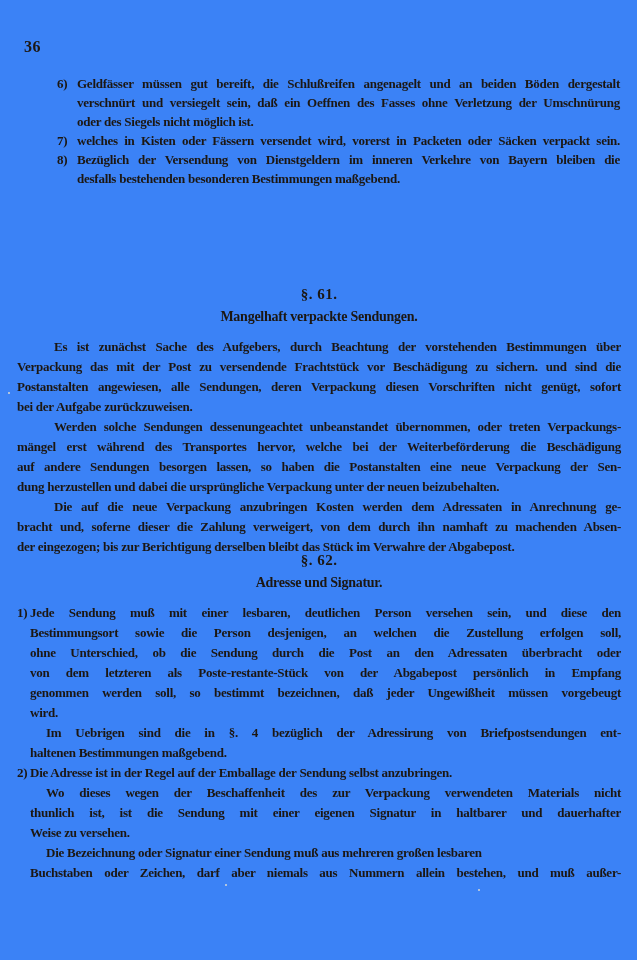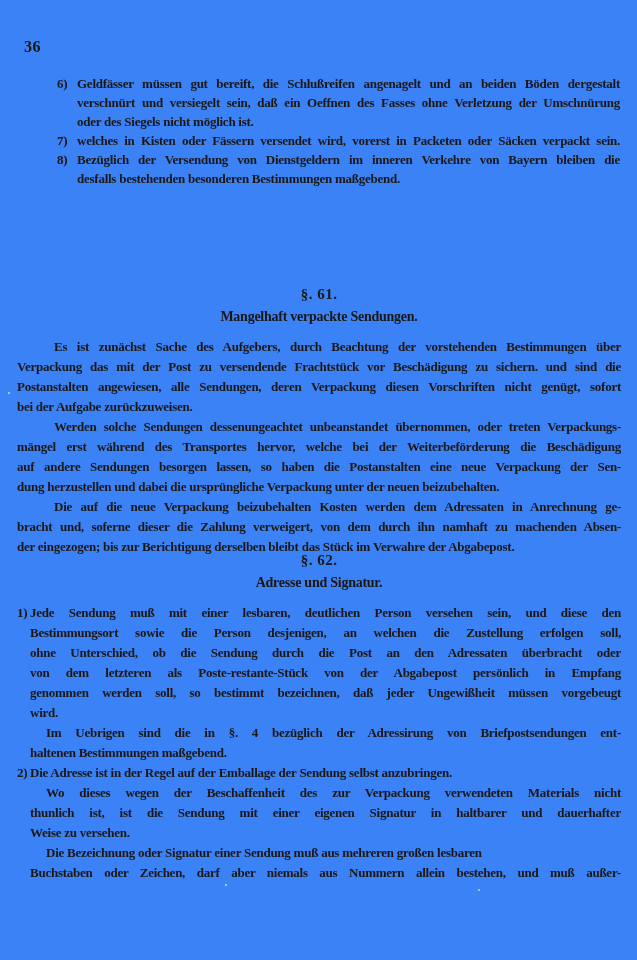--- a/index.html
+++ b/index.html
@@ -75,21 +75,21 @@
       <span class="line">Postanstalten angewiesen, alle Sendungen, deren Verpackung diesen Vorschriften nicht genügt, sofort</span>
       <span class="line last">bei der Aufgabe zurückzuweisen.</span>
     </div>
     <div class="para">
       <span class="line ind">Werden solche Sendungen dessenungeachtet unbeanstandet übernommen, oder treten Verpackungs-</span>
       <span class="line">mängel erst während des Transportes hervor, welche bei der Weiterbeförderung die Beschädigung</span>
       <span class="line">auf andere Sendungen besorgen lassen, so haben die Postanstalten eine neue Verpackung der Sen-</span>
       <span class="line last">dung herzustellen und dabei die ursprüngliche Verpackung unter der neuen beizubehalten.</span>
     </div>
     <div class="para">
-      <span class="line ind">Die auf die neue Verpackung beizubehalten Kosten werden dem Adressaten in Anrechnung ge-</span>
+      <span class="line ind">Die auf die neue Verpackung anzubringen Kosten werden dem Adressaten in Anrechnung ge-</span>
       <span class="line">bracht und, soferne dieser die Zahlung verweigert, von dem durch ihn namhaft zu machenden Absen-</span>
       <span class="line last">der eingezogen; bis zur Berichtigung derselben bleibt das Stück im Verwahre der Abgabepost.</span>
     </div>
   </div>
 
   <div class="sec sec62">
     <div class="sec-head">§. 62.</div>
     <div class="sec-sub">Adresse und Signatur.</div>
 
     <div class="list2">

